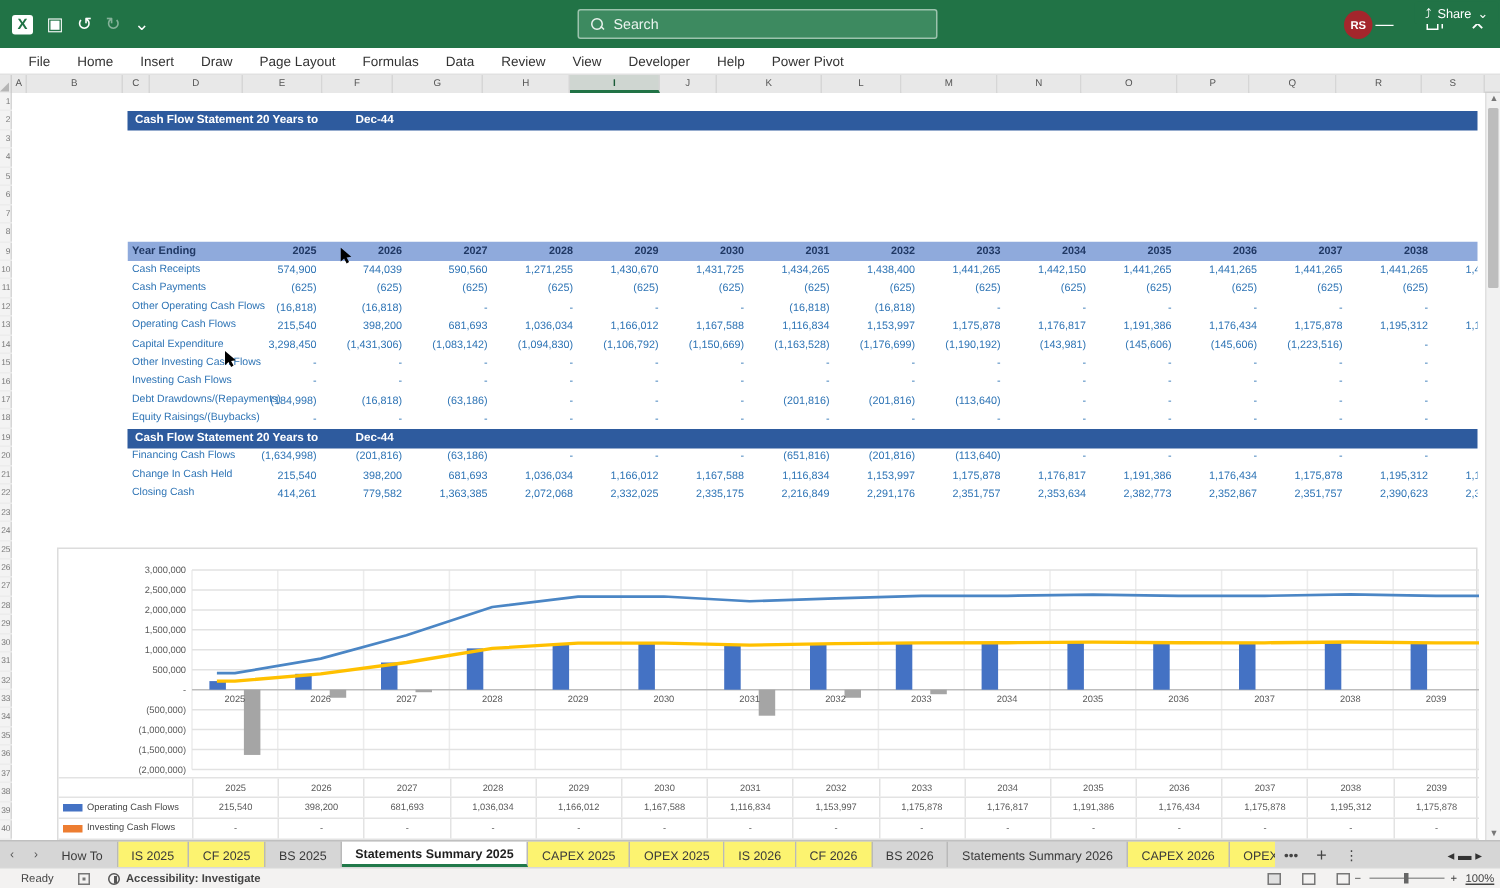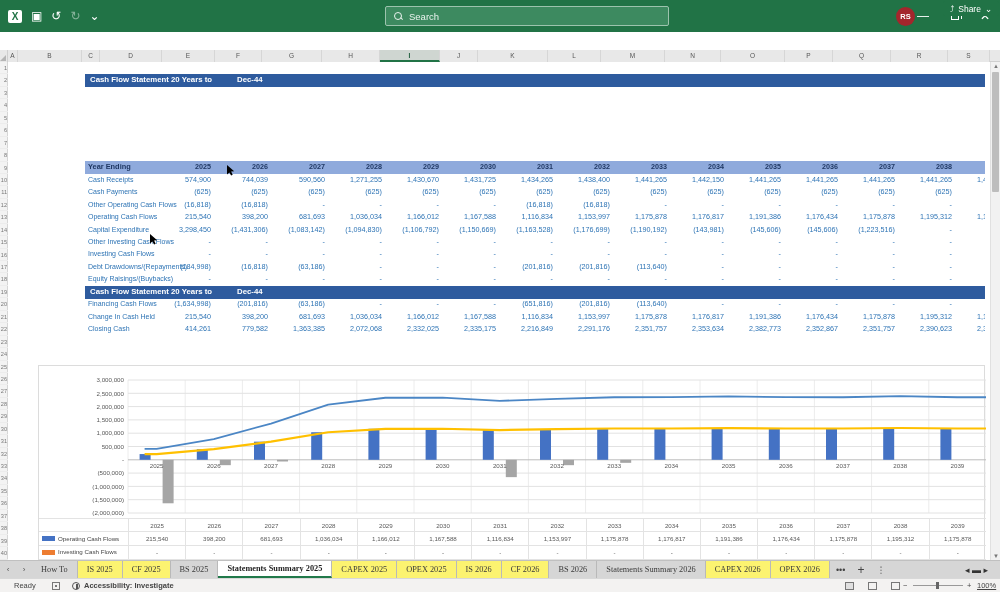--- a/index.html
+++ b/index.html
@@ -6,21 +6,21 @@
   *{box-sizing:border-box;font-family:"Liberation Sans",sans-serif;}
   #app{position:relative;width:1000px;height:592px;overflow:hidden;background:#fff;}
 
   
   #titlebar{position:absolute;left:0;top:0;width:1000px;height:32px;background:#217346;color:#fff;}
   .qat{position:absolute;left:8px;top:6px;display:flex;align-items:center;gap:9px;height:20px;}
   .qicon{font-size:12px;color:#fff;line-height:1;}
   .xl-logo{width:14px;height:13px;background:#fff;border-radius:2px;color:#217346;font-weight:bold;font-size:10px;text-align:center;line-height:13px;}
   .dim{opacity:.45;}
   #doc-title{position:absolute;left:116px;top:9px;font-size:9.5px;color:#f2f7f4;white-space:nowrap;}
-  #searchbox{position:absolute;left:385px;top:6px;width:284px;height:20px;background:#3d8a60;border:1px solid #9cc3ad;border-radius:2px;color:#eaf3ee;font-size:9.5px;display:flex;align-items:center;padding-left:8px;gap:6px;}
+  #searchbox{position:absolute;left:385px;top:6px;width:240px;height:20px;background:#3d8a60;border:1px solid #9cc3ad;border-radius:2px;color:#eaf3ee;font-size:9.5px;display:flex;align-items:center;padding-left:8px;gap:6px;}
   .mag{position:relative;width:9px;height:9px;}
   .mag::before{content:"";position:absolute;left:0;top:0;width:6px;height:6px;border:1.3px solid #eaf3ee;border-radius:50%;}
   .mag::after{content:"";position:absolute;left:6px;top:6px;width:3px;height:1.3px;background:#eaf3ee;transform:rotate(45deg);}
   #avatar{position:absolute;left:880px;top:7px;width:19px;height:19px;border-radius:50%;background:#a4262c;color:#fff;font-size:7.5px;font-weight:bold;display:flex;align-items:center;justify-content:center;margin-left:16px;}
   .wbtn{position:absolute;top:0;width:30px;height:32px;display:flex;align-items:center;justify-content:center;color:#fff;font-size:12px;}
   #btn-min{left:908px;} #btn-max{left:940px;} #btn-close{left:970px;}
   .restore-sq{position:relative;width:8px;height:8px;border:1px solid #fff;}
   .restore-sq::before{content:"";position:absolute;left:1px;top:-3px;width:8px;height:8px;border:1px solid #fff;border-bottom:none;border-left:none;}
 
   
@@ -66,21 +66,21 @@
 
   
   #vscroll{position:absolute;left:990px;top:0;width:10px;height:498px;background:#f1f1f1;border-left:1px solid #e0e0e0;}
   #vthumb{position:absolute;left:1px;top:10px;width:7px;height:120px;background:#bdbdbd;border-radius:1px;}
   .sarrow{position:absolute;left:0;width:10px;font-size:6px;color:#777;text-align:center;}
 
   
   #tabstrip{position:absolute;left:0;top:560px;width:1000px;height:18px;background:#d6d6d6;display:flex;align-items:stretch;border-top:1px solid #c0c0c0;}
   .tnav{width:16px;display:flex;align-items:center;justify-content:center;font-size:8px;color:#555;}
   #tabs{display:flex;max-width:818px;overflow:hidden;flex:none;}
-  .stab{padding:0 9px;font-size:8.3px;color:#3a3a3a;display:flex;align-items:center;white-space:nowrap;border-right:1px solid #b9b9b9;font-family:Liberation Serif, serif;}
+  .stab{padding:0 9px;font-size:8.3px;color:#3a3a3a;display:flex;align-items:center;white-space:nowrap;border-right:1px solid #b9b9b9;}
   .stab.yellow{background:#fcf370;}
   .stab.active{background:#fff;font-weight:bold;color:#1e1e1e;border-bottom:2px solid #21794a;}
   .tctl{display:flex;align-items:center;font-size:9px;color:#444;padding:0 6px;gap:0;}
 
   
   #statusbar{position:absolute;left:0;top:578px;width:1000px;height:14px;background:#f3f2f1;border-top:1px solid #d8d8d8;font-size:7.5px;color:#444;}
   #status-ready{position:absolute;left:14px;top:2px;}
   #macro-icon{position:absolute;left:52px;top:3px;width:8px;height:8px;border:1px solid #777;}
   #macro-icon::after{content:"";position:absolute;left:2px;top:2px;width:2px;height:2px;background:#777;}
   #accessibility{position:absolute;left:72px;top:2px;display:flex;gap:4px;align-items:center;font-weight:bold;}
@@ -111,20 +111,34 @@
       <span>Search</span>
     </div>
     <div id="avatar">RS</div>
     <div class="wbtn" id="btn-min">—</div>
     <div class="wbtn" id="btn-max">
         <span class="restore-sq"></span>
       </div>
     <div class="wbtn" id="btn-close">✕</div>
   </div>
 
+  <div id="ribbon">
+      <div class="rtab">File</div>
+      <div class="rtab">Home</div>
+      <div class="rtab">Insert</div>
+      <div class="rtab">Draw</div>
+      <div class="rtab">Page Layout</div>
+      <div class="rtab">Formulas</div>
+      <div class="rtab">Data</div>
+      <div class="rtab">Review</div>
+      <div class="rtab">View</div>
+      <div class="rtab">Developer</div>
+      <div class="rtab">Help</div>
+      <div class="rtab">Power Pivot</div>
+    </div>
   <div id="share-btn">
     <span>⤴</span>
     <span>Share</span>
     <span>⌄</span>
   </div>
 
   <div id="colheaders">
     <div id="selall"></div>
   <div class="colh" style="width: 10px;">A</div>
       <div class="colh" style="width: 64px;">B</div>

